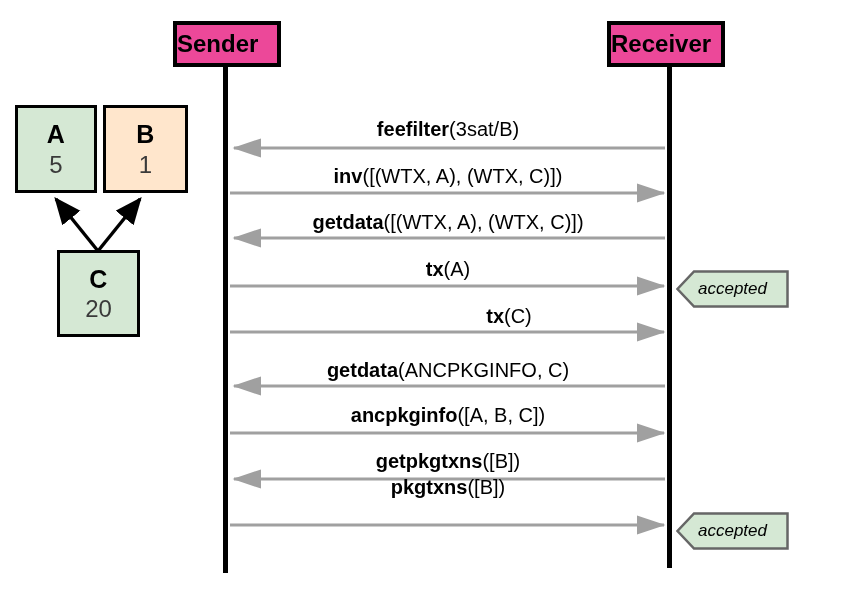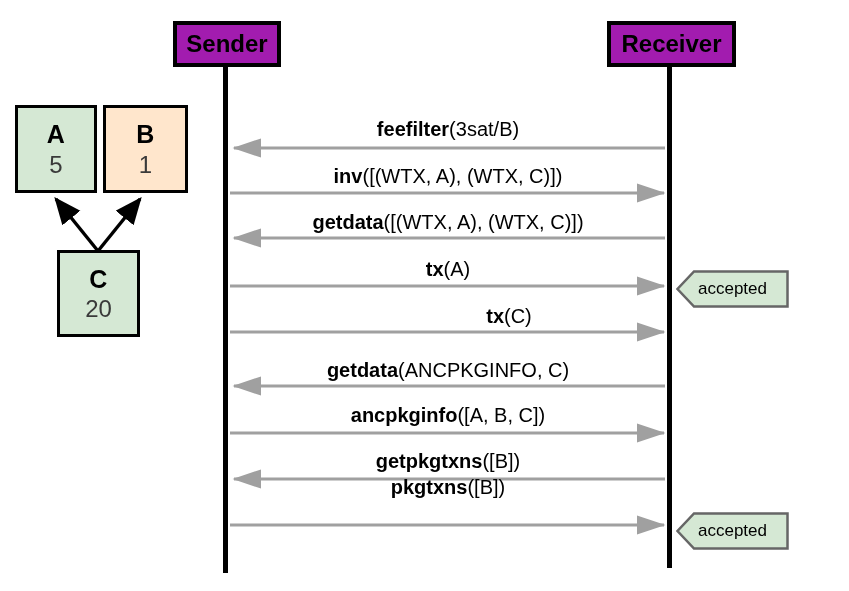--- a/index.html
+++ b/index.html
@@ -40,24 +40,24 @@
     font-weight: normal;
     color: #3a3a3a;
     margin-top: 4px;
   }
 
   
   .participant {
     position: absolute;
     box-sizing: border-box;
     border: 4px solid #000000;
-    background: #a21caf;
+    background: #ec4899;
     display: flex;
     align-items: center;
-    justify-content: center;
+    justify-content: flex-start;
     font-size: 24px;
     font-weight: bold;
     color: #000000;
   }
   .lifeline {
     position: absolute;
     width: 5px;
     background: #000000;
   }
 
@@ -73,20 +73,21 @@
   .msg-label b {
     font-weight: bold;
   }
 
   
   .badge {
     position: absolute;
     box-sizing: border-box;
     display: flex;
     align-items: center;
+    font-style: italic;
   }
   .badge-text {
     position: absolute;
     font-size: 17px;
     color: #000000;
     white-space: nowrap;
     left: 22px;
     top: 50%;
     transform: translateY(-50%);
   }
@@ -121,21 +122,21 @@
     <span class="tx-value">20</span>
   </div>
 
   <div class="lifeline" style="left:223px; top:63px; height:510px;"></div>
   <div class="lifeline" style="left:667px; top:63px; height:505px;"></div>
 
   <div class="participant" style="left:173px; top:21px; width:108px; height:46px;">
     <span>Sender</span>
   </div>
 
-  <div class="participant" style="left:607px; top:21px; width:129px; height:46px;">
+  <div class="participant" style="left:607px; top:21px; width:118px; height:46px;">
     <span>Receiver</span>
   </div>
 
   <svg width="849" height="591" style="position:absolute;left:0;top:0;pointer-events:none;">
     <defs>
       <marker id="arrR" markerWidth="10" markerHeight="10" refX="9" refY="3.6" orient="auto" markerUnits="strokeWidth">
         <path d="M0,0.4 L9.5,3.6 L0,6.8 z" fill="#a0a0a0"></path>
       </marker>
       <marker id="arrL" markerWidth="10" markerHeight="10" refX="9" refY="3.6" orient="auto" markerUnits="strokeWidth">
         <path d="M0,0.4 L9.5,3.6 L0,6.8 z" fill="#a0a0a0"></path>

